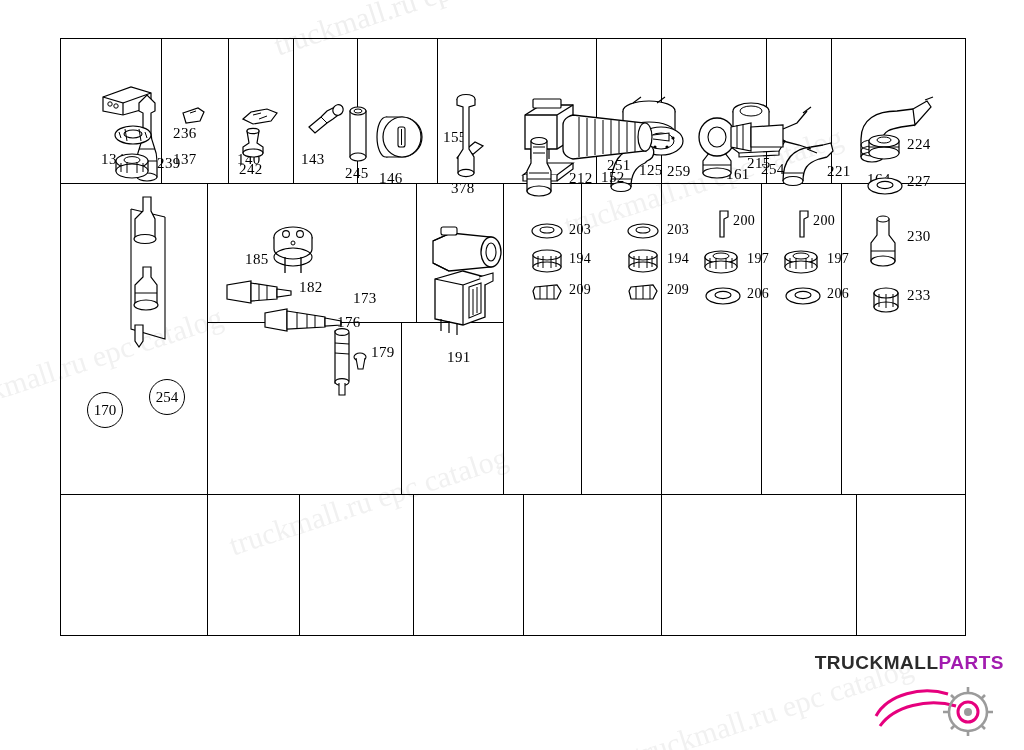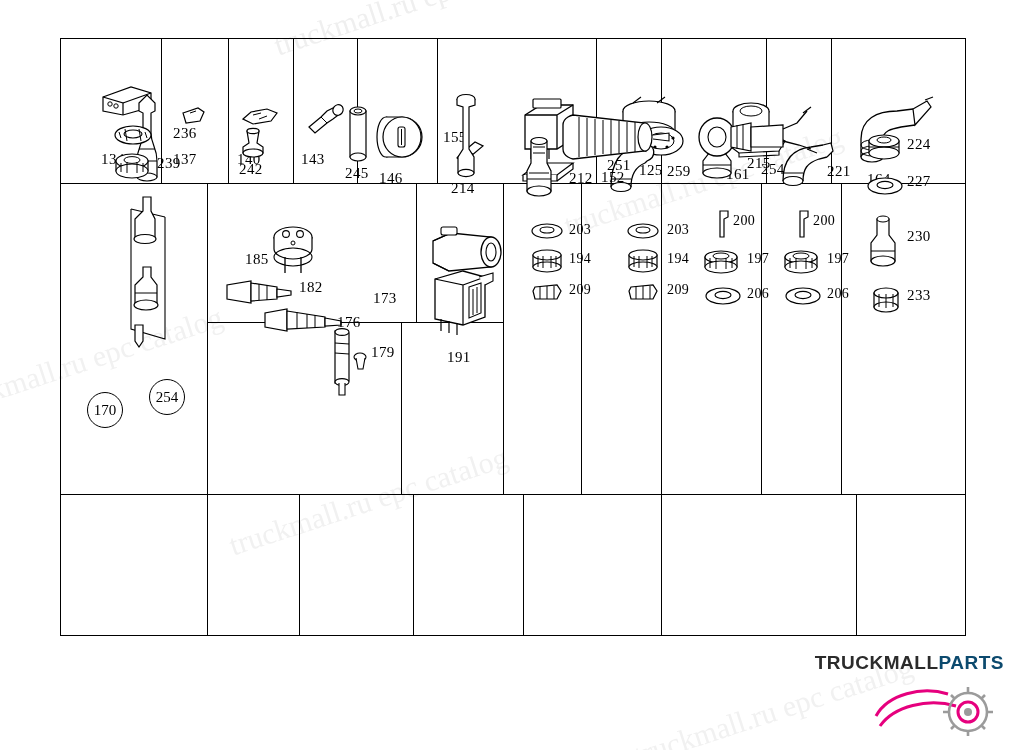--- a/index.html
+++ b/index.html
@@ -19,21 +19,21 @@
 
   
   .sh{position:absolute;}
 
   
   .circnum{position:absolute;width:34px;height:34px;border:1.5px solid #000;border-radius:50%;display:flex;align-items:center;justify-content:center;font-size:15px;background:#fff;}
 
   
   #logo{position:absolute;right:18px;bottom:14px;width:190px;height:84px;z-index:5;}
   #logo .txt{position:absolute;top:0;right:2px;font-family:"Liberation Sans",sans-serif;font-weight:bold;font-size:19px;letter-spacing:.5px;color:#2b2b2b;}
-  #logo .txt .pink{color:#0c4a6e;}
+  #logo .txt .pink{color:#a21caf;}
   svg{display:block;}
 </style>
 </head>
 <body>
 
 <div class="wm" style="left:270px;top:30px;">truckmall.ru epc catalog</div>
 <div class="wm wm2" style="left:560px;top:210px;">truckmall.ru epc catalog</div>
 <div class="wm wm2" style="left:-60px;top:390px;">truckmall.ru epc catalog</div>
 <div class="wm wm2" style="left:225px;top:530px;">truckmall.ru epc catalog</div>
 <div class="wm wm2" style="left:630px;top:740px;">truckmall.ru epc catalog</div>
@@ -193,21 +193,21 @@
 
   <svg class="sh" style="left:196px;top:180px;" width="80" height="70" viewBox="0 0 80 70">
     <ellipse cx="36" cy="18" rx="19" ry="10" fill="#fff" stroke="#000" stroke-width="1.2"></ellipse>
     <path d="M17 18 L17 30 A19 10 0 0 0 55 30 L55 18" fill="#fff" stroke="#000" stroke-width="1.2"></path>
     <circle cx="29" cy="15" r="3.4" fill="none" stroke="#000" stroke-width="1.1"></circle>
     <circle cx="43" cy="15" r="3.4" fill="none" stroke="#000" stroke-width="1.1"></circle>
     <circle cx="36" cy="24" r="2" fill="none" stroke="#000" stroke-width="1"></circle>
     <path d="M28 38 L28 54 M44 38 L44 54" stroke="#000" stroke-width="1.3"></path>
     <ellipse cx="36" cy="38" rx="19" ry="9" fill="none" stroke="#000" stroke-width="1.1"></ellipse>
   </svg>
-  <div class="lab" style="left:292px;top:251px;margin-left:20px;">173</div>
+  <div class="lab" style="left:292px;top:251px;">173</div>
 
   <svg class="sh" style="left:360px;top:178px;" width="90" height="70" viewBox="0 0 90 70">
     <path d="M12 24 L12 46 L28 54 L70 50 L70 20 L30 16 Z" fill="#fff" stroke="#000" stroke-width="1.3"></path>
     <ellipse cx="70" cy="35" rx="10" ry="15" fill="#fff" stroke="#000" stroke-width="1.3"></ellipse>
     <ellipse cx="70" cy="35" rx="5" ry="9" fill="none" stroke="#000" stroke-width="1.1"></ellipse>
     <path d="M12 24 L30 16 M12 46 L28 54" stroke="#000" stroke-width="1.1"></path>
     <rect x="20" y="10" width="16" height="8" rx="2" fill="#fff" stroke="#000" stroke-width="1.1"></rect>
   </svg>
   <div class="lab" style="left:383px;top:242px;">188</div>
 
@@ -427,21 +427,21 @@
     <ellipse cx="20" cy="56" rx="8" ry="4" fill="#fff" stroke="#000" stroke-width="1.1"></ellipse>
     <ellipse cx="20" cy="10" rx="4" ry="2" fill="#fff" stroke="#000" stroke-width="1"></ellipse>
   </svg>
   <div class="lab" style="left:284px;top:126px;">245</div>
 
   <svg class="sh" style="left:383px;top:48px;" width="44" height="100" viewBox="0 0 44 100">
     <ellipse cx="22" cy="12" rx="9" ry="4.5" fill="#fff" stroke="#000" stroke-width="1.2"></ellipse>
     <path d="M13 12 L13 18 L19 20 L19 62 L14 70 L14 86 L30 86 L30 70 L25 62 L25 20 L31 18 L31 12" fill="#fff" stroke="#000" stroke-width="1.2"></path>
     <ellipse cx="22" cy="86" rx="8" ry="3.6" fill="#fff" stroke="#000" stroke-width="1.1"></ellipse>
   </svg>
-  <div class="lab" style="left:390px;top:141px;">214</div>
+  <div class="lab" style="left:390px;top:141px;">378</div>
 
   <svg class="sh" style="left:492px;top:70px;" width="130" height="60" viewBox="0 0 130 60">
     <path d="M10 16 C10 8 20 6 20 6 L92 14 L92 42 L20 50 C20 50 10 48 10 40 Z" fill="#fff" stroke="#000" stroke-width="1.3"></path>
     <ellipse cx="92" cy="28" rx="7" ry="14" fill="#fff" stroke="#000" stroke-width="1.2"></ellipse>
     <path d="M26 8 L26 48 M34 9 L34 47 M42 10 L42 46 M50 11 L50 45 M58 11 L58 45 M66 12 L66 44 M74 13 L74 43 M82 13 L82 43" stroke="#000" stroke-width="1"></path>
     <path d="M100 26 L116 24 L116 32 L100 30" fill="#fff" stroke="#000" stroke-width="1.1"></path>
   </svg>
   <div class="lab" style="left:546px;top:118px;">251</div>
 
   <svg class="sh" style="left:630px;top:62px;" width="140" height="70" viewBox="0 0 140 70">

